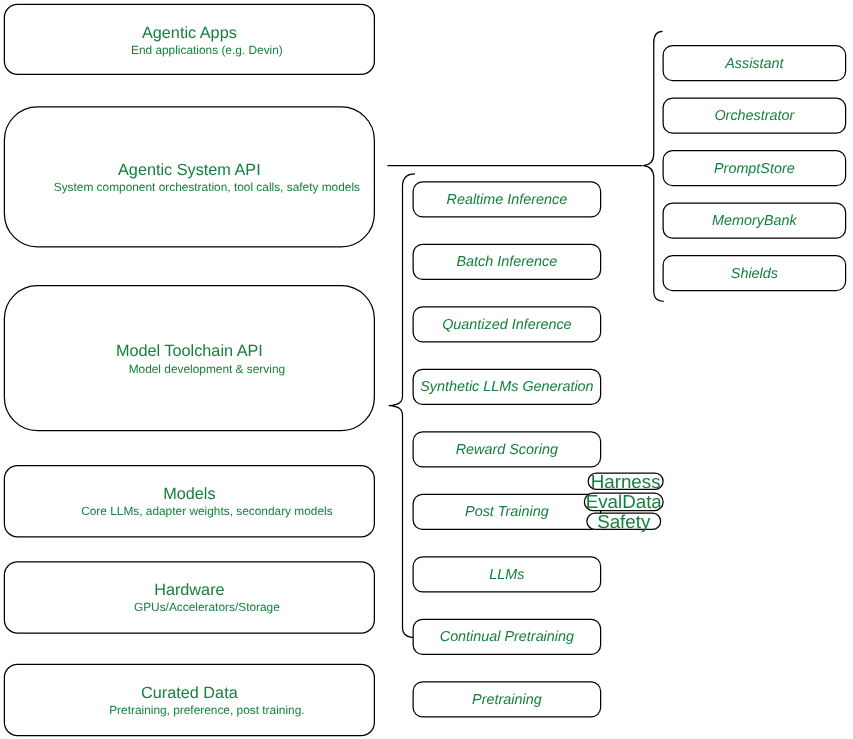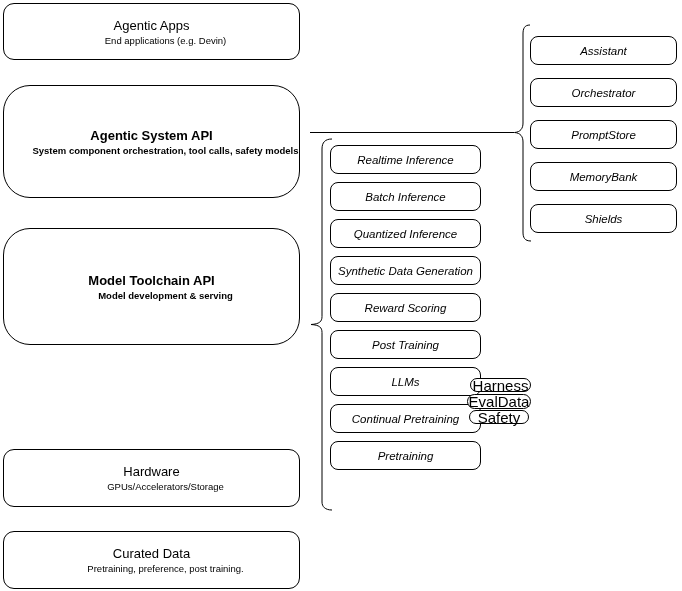--- a/index.html
+++ b/index.html
@@ -2,45 +2,45 @@
 <html><head>
 <meta charset="utf-8">
 <style>
   html, body { margin: 0; padding: 0; background: #ffffff; }
   .canvas {
     position: relative;
     width: 682px;
     height: 591px;
     background: #ffffff;
     font-family: "Liberation Sans", sans-serif;
-    color: #000000;
+    color: #15803d;
     overflow: hidden;
   }
   
   .lbox {
     position: absolute;
     left: 3px;
     width: 297px;
     box-sizing: border-box;
     border: 1px solid #000;
     background: #fff;
     display: flex;
     flex-direction: column;
     align-items: center;
     justify-content: center;
     text-align: center;
   }
   .lbox .ltitle { font-size: 13px; line-height: 17px; }
   .lbox .lsub   { font-size: 9.5px; line-height: 13px; white-space: nowrap; padding-left: 28px; }
   .r-small { border-radius: 11px; }
-  .r-big   { border-radius: 27px; font-weight: bold; }
+  .r-big   { border-radius: 27px; }
 
   
   .col { position: absolute; display: flex; flex-direction: column; }
-  .mid-col   { left: 330px; top: 145px; width: 151px; gap: 8px; }
+  .mid-col   { left: 330px; top: 145px; width: 151px; gap: 21px; }
   .right-col { left: 530px; top: 36px;  width: 147px; gap: 13px; }
   .sbox {
     box-sizing: border-box;
     height: 29px;
     border: 1px solid #000;
     border-radius: 8px;
     background: #fff;
     display: flex;
     align-items: center;
     justify-content: center;
@@ -90,20 +90,24 @@
   <div class="lbox r-big" style="top:85px;height:113px;">
     <div class="ltitle">Agentic System API</div>
     <div class="lsub">System component orchestration, tool calls, safety models</div>
   </div>
 
   <div class="lbox r-big" style="top:228px;height:117px;">
     <div class="ltitle">Model Toolchain API</div>
     <div class="lsub">Model development &amp; serving</div>
   </div>
 
+  <div class="lbox r-small" style="top:372px;height:58px;">
+    <div class="ltitle">Models</div>
+    <div class="lsub">Core LLMs, adapter weights, secondary models</div>
+  </div>
 
   <div class="lbox r-small" style="top:449px;height:58px;">
     <div class="ltitle">Hardware</div>
     <div class="lsub">GPUs/Accelerators/Storage</div>
   </div>
 
   <div class="lbox r-small" style="top:531px;height:58px;">
     <div class="ltitle">Curated Data</div>
     <div class="lsub">Pretraining, preference, post training.</div>
   </div>
@@ -111,21 +115,21 @@
   <svg class="overlay" viewBox="0 0 682 591">
     <line x1="310" y1="132.5" x2="514" y2="132.5"></line>
     <path d="M332,139 C325,139 322,142.5 322,149 L322,316.5 C322,321.5 319.5,324 311,324.5 C319.5,325 322,327.5 322,332.5 L322,502 C322,506.5 325,510 332,510"></path>
     <path d="M530,25 C524.5,25 523,28.5 523,34 L523,123 C523,128.5 520.5,132 514.5,132.5 C520.5,133 523,136.5 523,142 L523,232 C523,237.5 524.5,241 531,241"></path>
   </svg>
 
   <div class="col mid-col">
     <div class="sbox">Realtime Inference</div>
     <div class="sbox">Batch Inference</div>
     <div class="sbox">Quantized Inference</div>
-    <div class="sbox">Synthetic Data Generation</div>
+    <div class="sbox">Synthetic LLMs Generation</div>
     <div class="sbox">Reward Scoring</div>
     <div class="sbox">Post Training</div>
     <div class="sbox">LLMs</div>
     <div class="sbox">Continual Pretraining</div>
     <div class="sbox">Pretraining</div>
   </div>
 
   <div class="col right-col">
     <div class="sbox">Assistant</div>
     <div class="sbox">Orchestrator</div>

